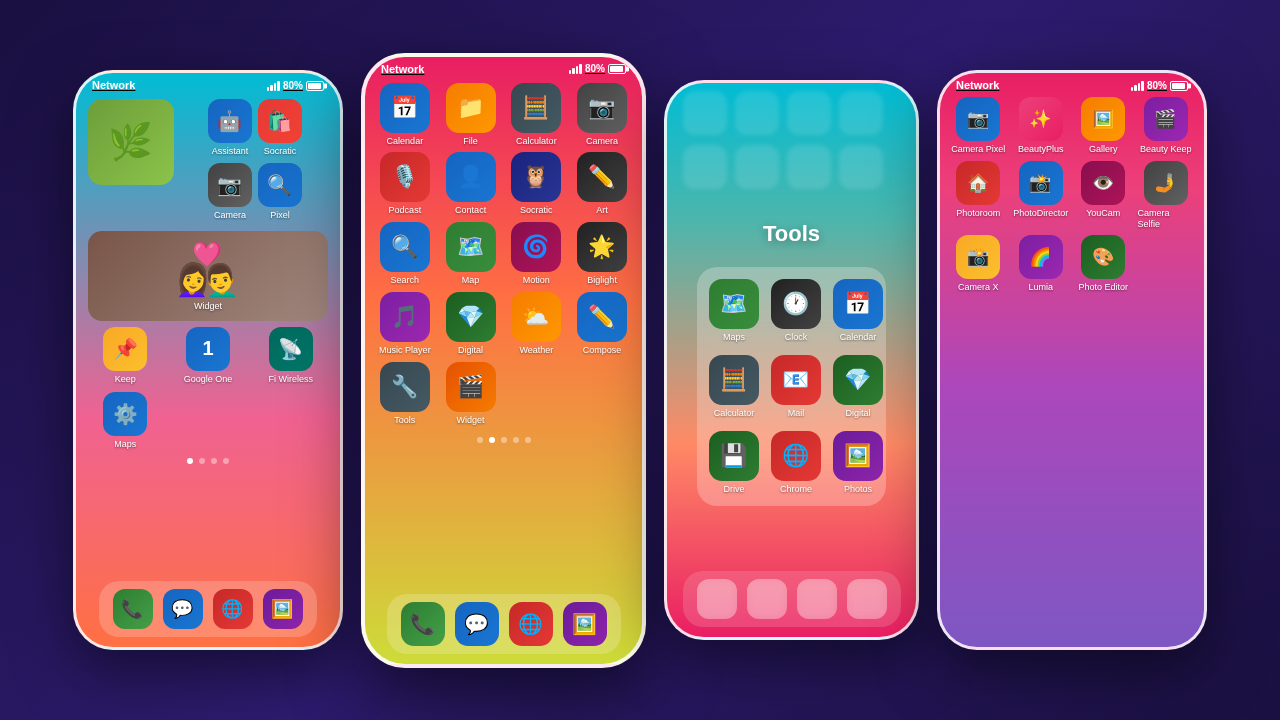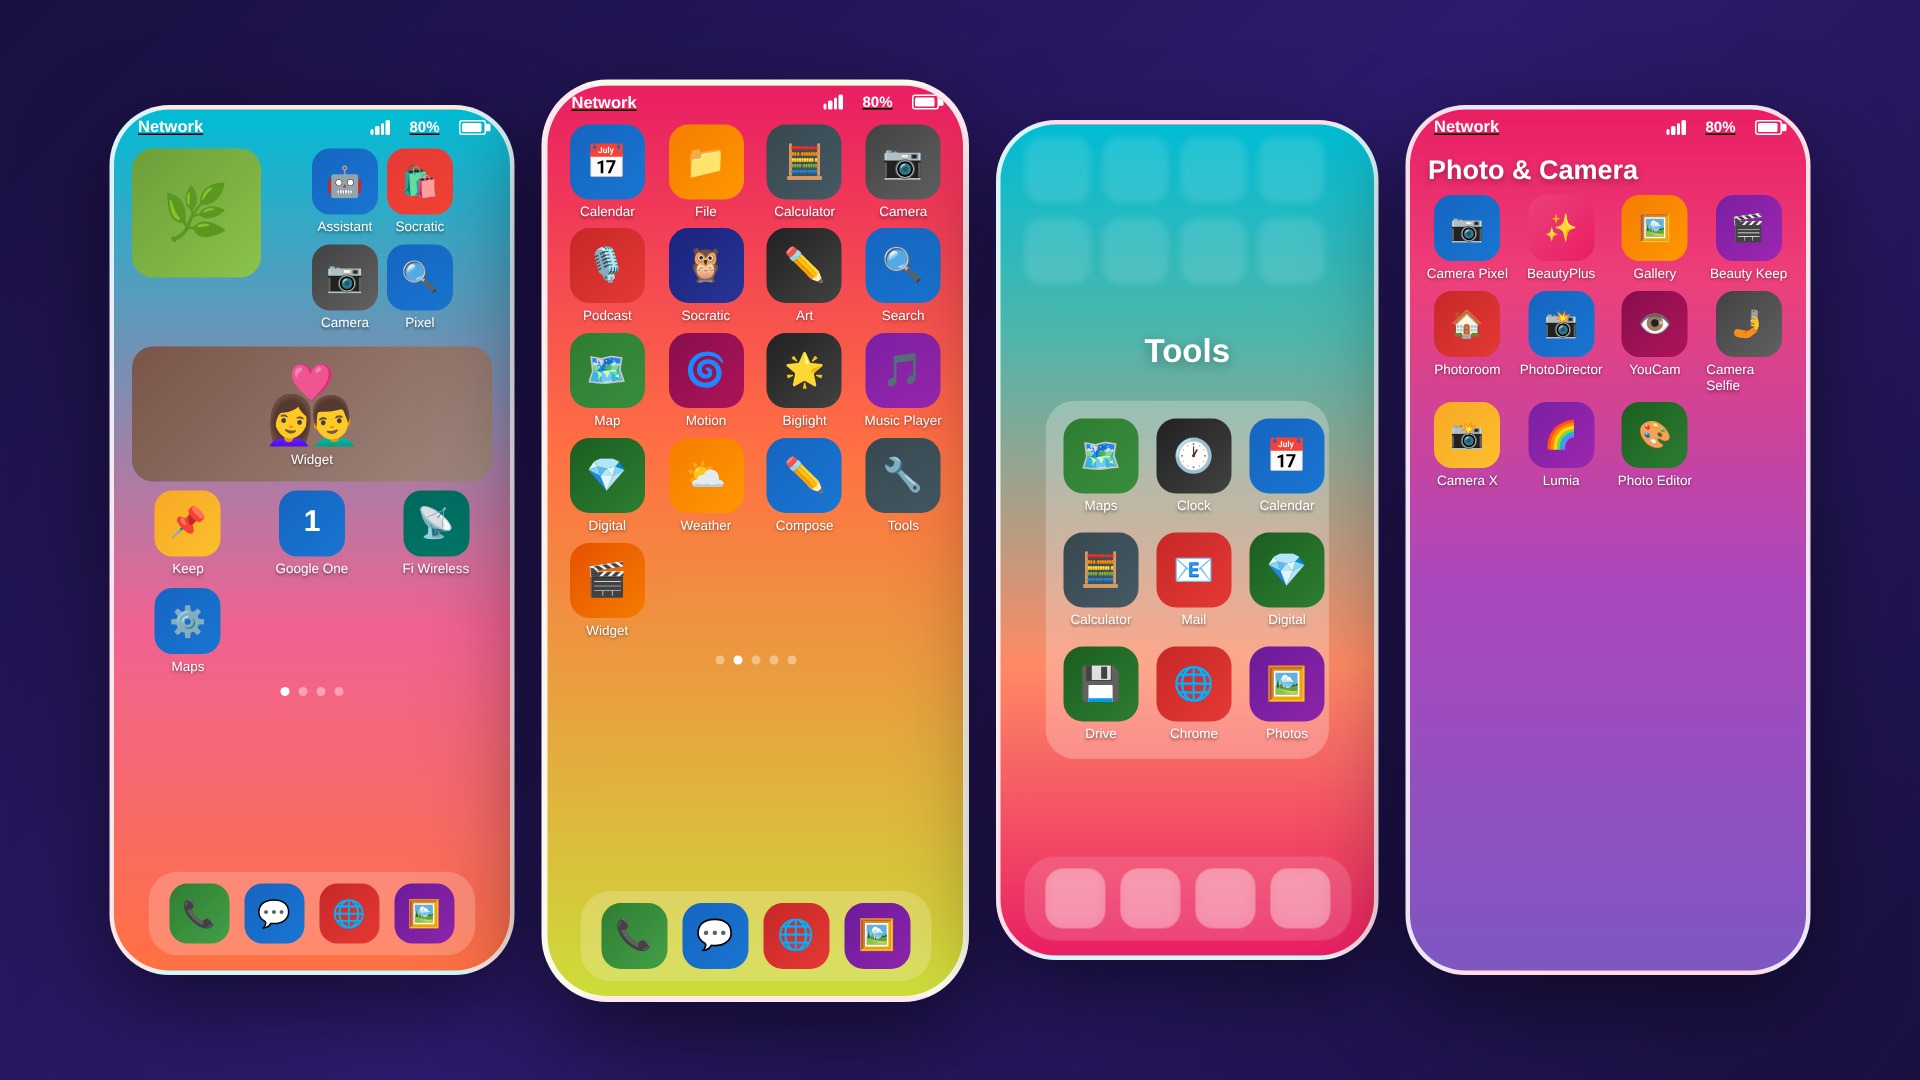--- a/index.html
+++ b/index.html
@@ -40,22 +40,22 @@
     .status-network {
       font-size: 11px;
       font-weight: 600;
       color: white;
     }
     .status-right {
       font-size: 10px;
       color: white;
       font-weight: 600;
       display: flex;
-      align-items: flex-start;
-      gap: 13px;
+      align-items: flex-end;
+      gap: 3px;
     }
     .battery-icon {
       display: inline-block;
       width: 18px;
       height: 10px;
       border: 1.5px solid white;
       border-radius: 2px;
       position: relative;
     }
     .battery-icon::after {
@@ -457,20 +457,24 @@
     <div class="app-icon small">
       <div class="icon-img ic-camera" style="width:50px;height:50px;border-radius:13px;display:flex;align-items:center;justify-content:center;font-size:22px;">📷</div>
       <span class="icon-label">Camera</span>
     </div>
 
     <div class="app-icon small">
       <div class="icon-img ic-podcast" style="width:50px;height:50px;border-radius:13px;display:flex;align-items:center;justify-content:center;font-size:22px;">🎙️</div>
       <span class="icon-label">Podcast</span>
     </div>
     <div class="app-icon small">
+      <div class="icon-img ic-contact" style="width:50px;height:50px;border-radius:13px;display:flex;align-items:center;justify-content:center;font-size:22px;">👤</div>
+      <span class="icon-label">Contact</span>
+    </div>
+    <div class="app-icon small">
       <div class="icon-img ic-socratic" style="width:50px;height:50px;border-radius:13px;display:flex;align-items:center;justify-content:center;font-size:22px;">🦉</div>
       <span class="icon-label">Socratic</span>
     </div>
     <div class="app-icon small">
       <div class="icon-img ic-art" style="width:50px;height:50px;border-radius:13px;display:flex;align-items:center;justify-content:center;font-size:22px;">✏️</div>
       <span class="icon-label">Art</span>
     </div>
 
     <div class="app-icon small">
       <div class="icon-img ic-search" style="width:50px;height:50px;border-radius:13px;display:flex;align-items:center;justify-content:center;font-size:22px;">🔍</div>
@@ -618,21 +622,20 @@
           <span style="height:8px"></span>
           <span style="height:10px"></span>
       </div>
       <span>80%</span>
       <div class="battery-icon">
           <div class="battery-fill"></div>
         </div>
     </div>
   </div>
 
-  <div class="p4-section-title">Photo &amp; Camera</div>
 
   <div style="display:grid;grid-template-columns:repeat(4,1fr);gap:6px;padding:2px 10px;">
     <div class="app-icon">
       <div class="icon-img ic-camera2" style="width:44px;height:44px;border-radius:12px;display:flex;align-items:center;justify-content:center;font-size:18px;">📷</div>
       <span class="icon-label">Camera Pixel</span>
     </div>
     <div class="app-icon">
       <div class="icon-img ic-beautyplus" style="width:44px;height:44px;border-radius:12px;display:flex;align-items:center;justify-content:center;font-size:18px;">✨</div>
       <span class="icon-label">BeautyPlus</span>
     </div>

